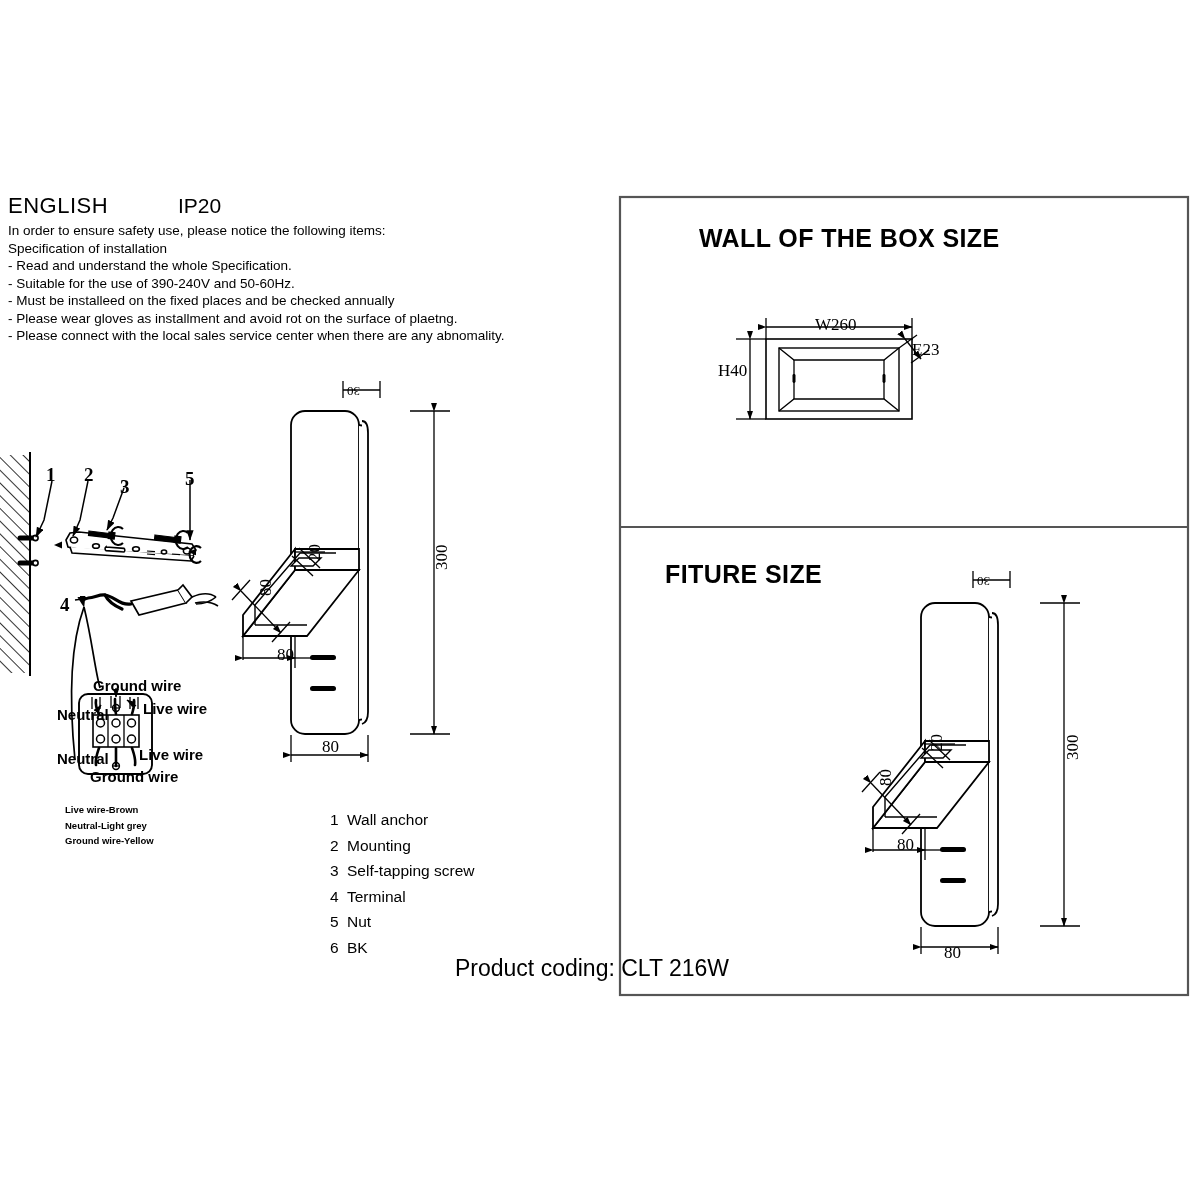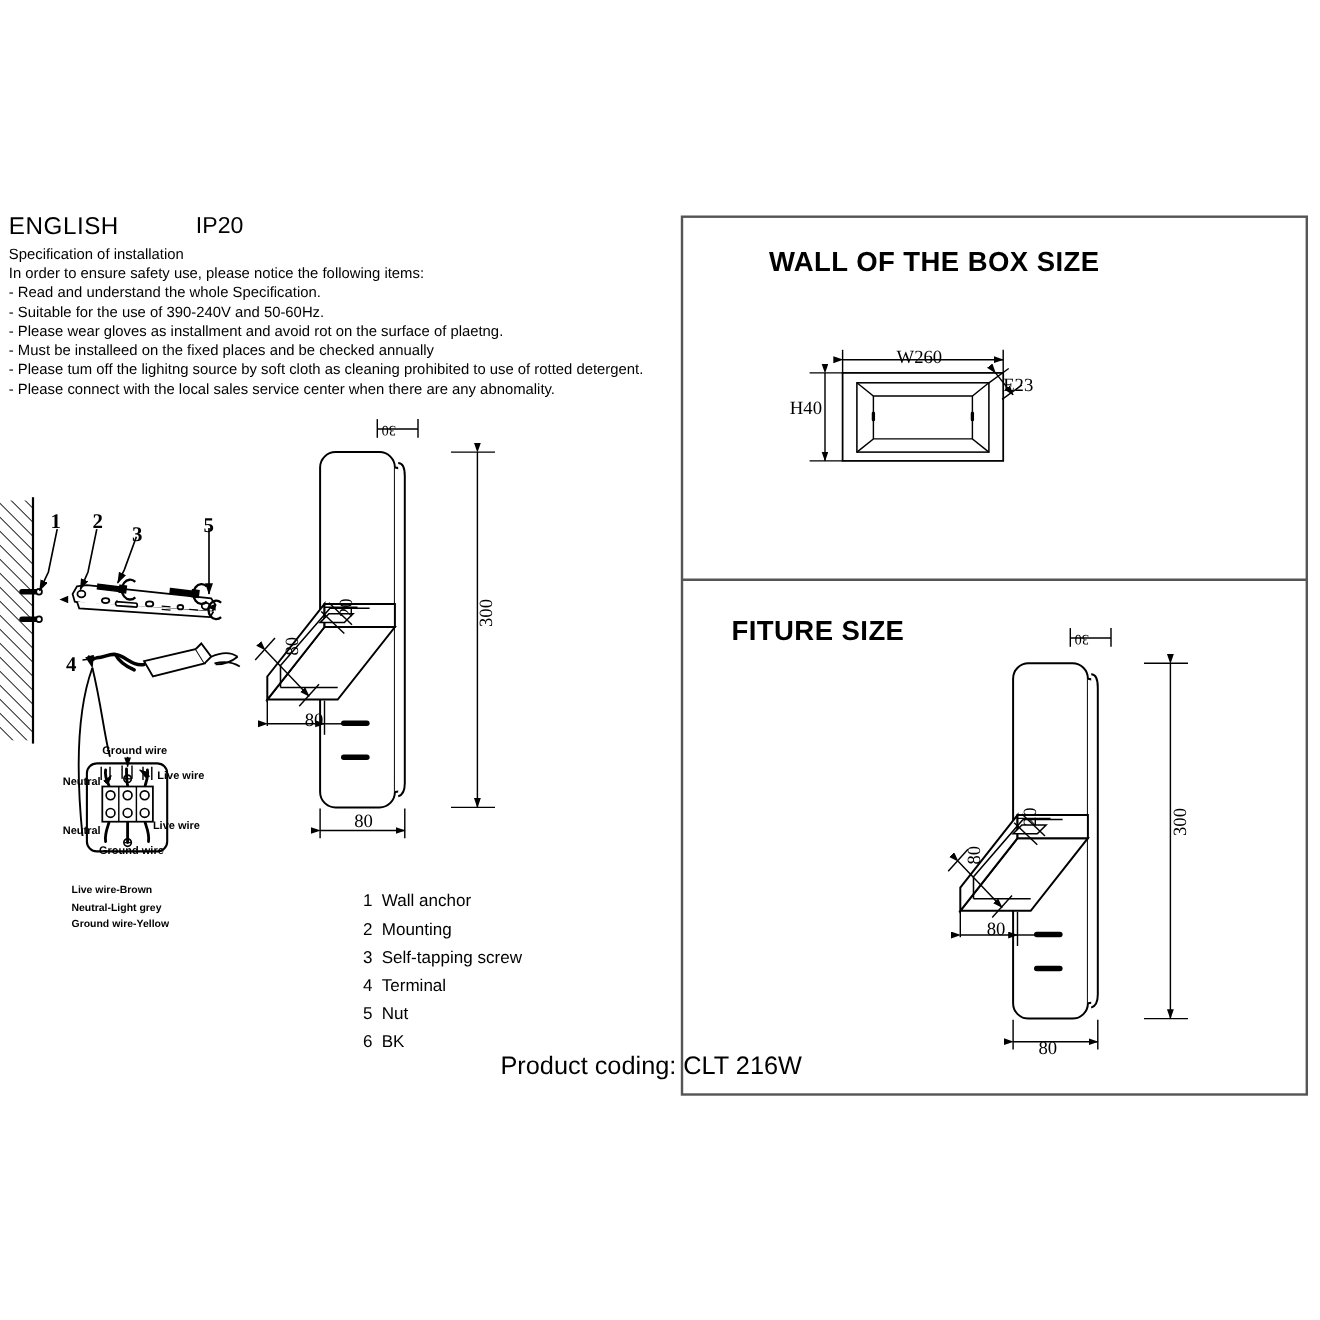--- a/index.html
+++ b/index.html
@@ -20,21 +20,21 @@
   .t-fit-title{left:665px;top:560px;}
 
   .t-pc{left:455px;top:955px;font-size:23px;}
 
   .parts{position:absolute;left:330px;top:807px;font-size:15.5px;font-weight:normal;line-height:25.6px;}
   .parts .row{white-space:nowrap;}
   .parts .num{display:inline-block;width:17px;}
 
   .wirelegend{position:absolute;left:65px;top:802px;font-size:9.5px;font-weight:bold;line-height:15.5px;}
 
-  .wl{position:absolute;font-size:10px;font-weight:bold;white-space:nowrap;}
+  .wl{position:absolute;font-size:15px;font-weight:bold;white-space:nowrap;}
   .wl-gw1{left:93px;top:677px;}
   .wl-neutral1{left:57px;top:706px;}
   .wl-live1{left:143px;top:700px;}
   .wl-neutral2{left:57px;top:750px;}
   .wl-live2{left:139px;top:746px;}
   .wl-gw2{left:90px;top:768px;}
 
   .cn{position:absolute;font-size:19px;font-weight:bold;font-family:"Liberation Serif",serif;}
   .cn1{left:46px;top:464px;}
   .cn2{left:84px;top:464px;}
@@ -326,27 +326,26 @@
       <line x1="921" y1="927" x2="921" y2="954"></line>
       <line x1="998" y1="927" x2="998" y2="954"></line>
       <line x1="921" y1="947" x2="998" y2="947" marker-start="url(#ahs)" marker-end="url(#ahs)"></line>
     </g>
   </svg>
 
   <div class="txt t-english">ENGLISH</div>
   <div class="txt t-ip20">IP20</div>
 
   <div class="spec-block">
+    <div>In order to ensure safety use, please notice the following items:</div>
     <div>Specification of installation</div>
-    <div>In order to ensure safety use, please notice the following items:</div>
     <div>- Read and understand the whole Specification.</div>
     <div>- Suitable for the use of 390-240V and 50-60Hz.</div>
+    <div>- Must be installeed on the fixed places and be checked annually</div>
     <div>- Please wear gloves as installment and avoid rot on the surface of plaetng.</div>
-    <div>- Must be installeed on the fixed places and be checked annually</div>
-    <div>- Please tum off the lighitng source by soft cloth as cleaning prohibited to use of rotted detergent.</div>
     <div>- Please connect with the local sales service center when there are any abnomality.</div>
   </div>
 
   <div class="txt t-panel-title t-box-title">WALL OF THE BOX SIZE</div>
   <div class="txt t-panel-title t-fit-title">FITURE SIZE</div>
 
   <div class="cn cn1">1</div>
   <div class="cn cn2">2</div>
   <div class="cn cn3">3</div>
   <div class="cn cn5">5</div>

